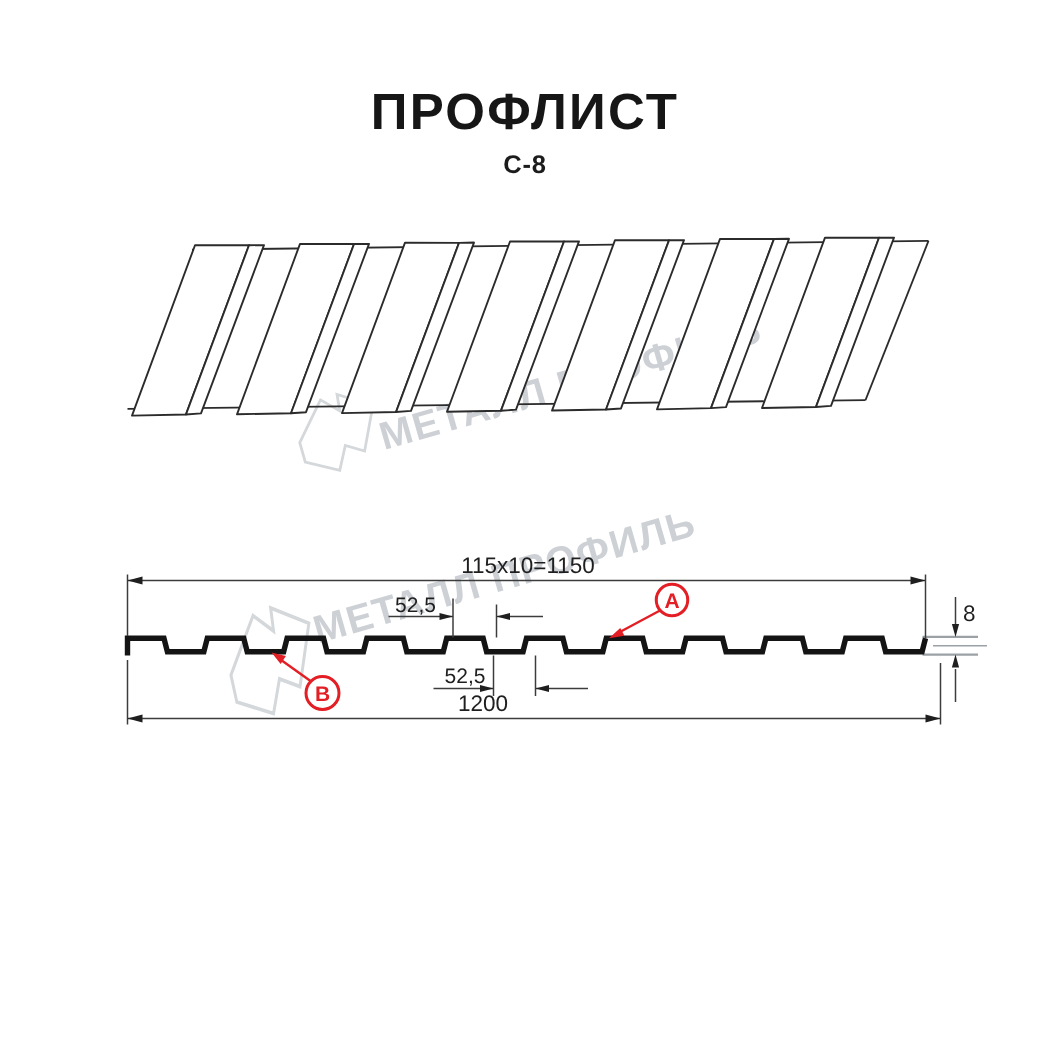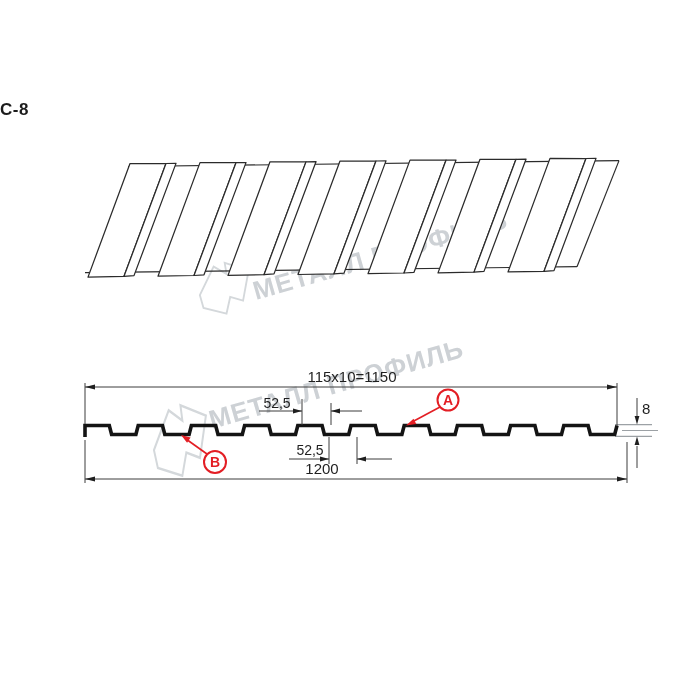--- a/index.html
+++ b/index.html
@@ -5,40 +5,41 @@
   html,body{margin:0;padding:0;background:#ffffff;}
   #canvas{
     position:relative;width:700px;height:700px;background:#ffffff;overflow:hidden;
     font-family:"Liberation Sans", sans-serif;
   }
   .page-title{
     position:absolute;left:0;top:56px;width:700px;text-align:center;
     font-size:34px;font-weight:800;letter-spacing:1.5px;color:#161616;
   }
   .page-subtitle{
-    position:absolute;left:0;top:100px;width:700px;
+    position:absolute;left:0;top:100px;width:700px;text-align:center;
     font-size:17px;font-weight:700;letter-spacing:.5px;color:#1c1c1c;
   }
   .footer-caption{
     position:absolute;left:0;top:616px;width:700px;text-align:center;
     font-size:17px;font-weight:600;letter-spacing:.4px;color:#2e2e30;
   }
   svg{position:absolute;left:0;}
   #persp-svg{top:0;}
   #section-svg{top:340px;}
   .dimtext{font-family:"Liberation Sans",sans-serif;font-size:14px;fill:#1f1f1f;}
   .dimtext-big{font-family:"Liberation Sans",sans-serif;font-size:15px;fill:#1f1f1f;}
   .callout-letter{font-family:"Liberation Sans",sans-serif;font-size:14px;font-weight:700;fill:#e31e24;}
   .wm-text{font-family:"Liberation Sans",sans-serif;font-size:26px;font-weight:700;fill:#cdd1d5;letter-spacing:1px;}
 </style>
 </head>
 <body>
 
 <div id="canvas">
 
+  <div class="page-title">ПРОФЛИСТ</div>
   <div class="page-subtitle">С-8</div>
 
   <svg id="persp-svg" width="700" height="340" viewBox="0 0 700 340">
     <g id="wm1">
       <g transform="translate(198,262) scale(0.92)">
         <polygon points="2,36 17,5 31,13 29,1 55,9 49,42 35,38 31,56 6,50" fill="none" stroke="#d4d8db" stroke-width="2"></polygon>
       </g>
       <g transform="translate(256,300) rotate(-16)">
         <text class="wm-text" x="0" y="0">МЕТАЛЛ ПРОФИЛЬ</text>
       </g>

